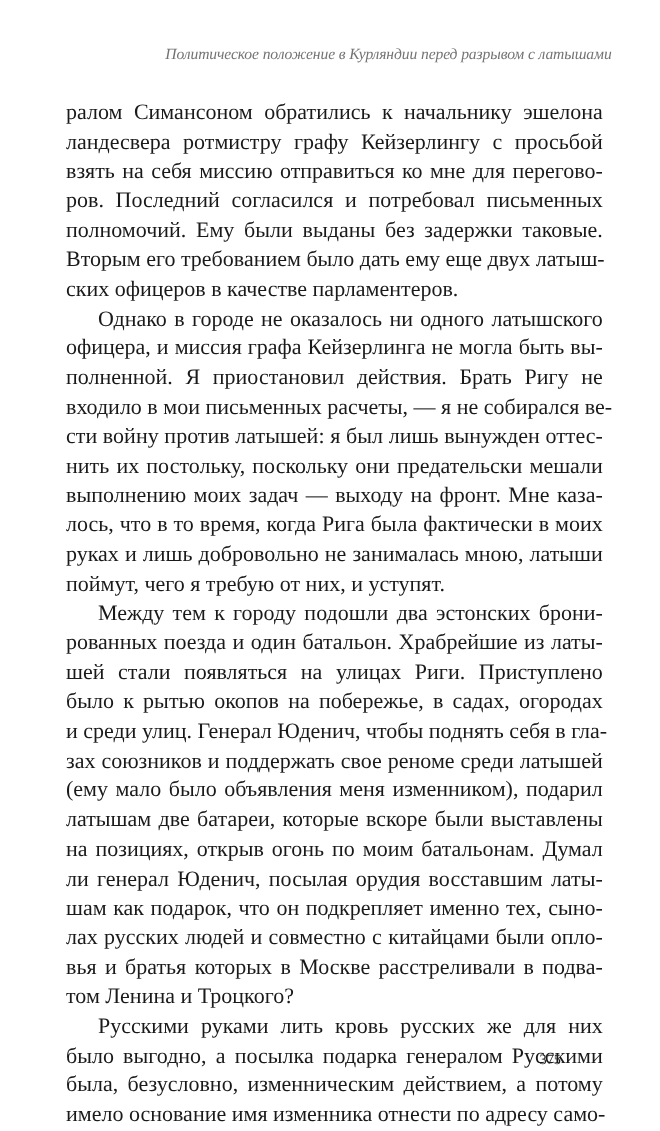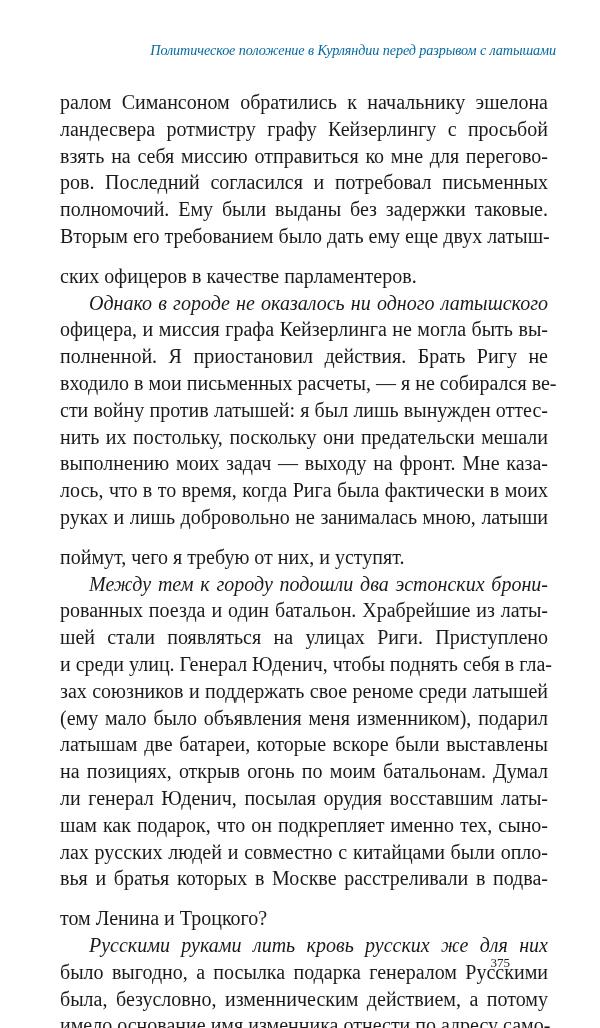--- a/index.html
+++ b/index.html
@@ -15,46 +15,44 @@
       font-family: "Liberation Serif", "DejaVu Serif", serif;
       color: #1a1a1a;
     }
     .running-head {
       position: absolute;
       top: 42px;
       right: 44px;
       font-style: italic;
       font-size: 14.2px;
       letter-spacing: -0.1px;
-      color: #0369a1;
+      color: #737373;
       white-space: nowrap;
     }
     .text-block {
       position: absolute;
       top: 89px;
       left: 60px;
       width: 488px;
     }
     .line {
       display: block;
       height: 26.8px;
       line-height: 26.8px;
       font-size: 20px;
       white-space: nowrap;
       text-align: justify;
       text-align-last: justify;
       overflow: visible;
     }
     .line.indent {
       padding-left: 29px;
-      font-style: italic;
     }
     .line.last {
       text-align-last: left;
-      margin-top: 13px;
     }
     .page-number {
       position: absolute;
       top: 955px;
       left: 0;
       width: 510px;
       text-align: right;
       font-size: 13px;
       color: #1c1c1c;
     }
@@ -79,20 +77,21 @@
     <span class="line">входило в мои письменных расчеты, — я не собирался ве-</span>
     <span class="line">сти войну против латышей: я был лишь вынужден оттес-</span>
     <span class="line">нить их постольку, поскольку они предательски мешали</span>
     <span class="line">выполнению моих задач — выходу на фронт. Мне каза-</span>
     <span class="line">лось, что в то время, когда Рига была фактически в моих</span>
     <span class="line">руках и лишь добровольно не занималась мною, латыши</span>
     <span class="line last">поймут, чего я требую от них, и уступят.</span>
     <span class="line indent">Между тем к городу подошли два эстонских брони-</span>
     <span class="line">рованных поезда и один батальон. Храбрейшие из латы-</span>
     <span class="line">шей стали появляться на улицах Риги. Приступлено</span>
+    <span class="line">было к рытью окопов на побережье, в садах, огородах</span>
     <span class="line">и среди улиц. Генерал Юденич, чтобы поднять себя в гла-</span>
     <span class="line">зах союзников и поддержать свое реноме среди латышей</span>
     <span class="line">(ему мало было объявления меня изменником), подарил</span>
     <span class="line">латышам две батареи, которые вскоре были выставлены</span>
     <span class="line">на позициях, открыв огонь по моим батальонам. Думал</span>
     <span class="line">ли генерал Юденич, посылая орудия восставшим латы-</span>
     <span class="line">шам как подарок, что он подкрепляет именно тех, сыно-</span>
     <span class="line">лах русских людей и совместно с китайцами были опло-</span>
     <span class="line">вья и братья которых в Москве расстреливали в подва-</span>
     <span class="line last">том Ленина и Троцкого?</span>

